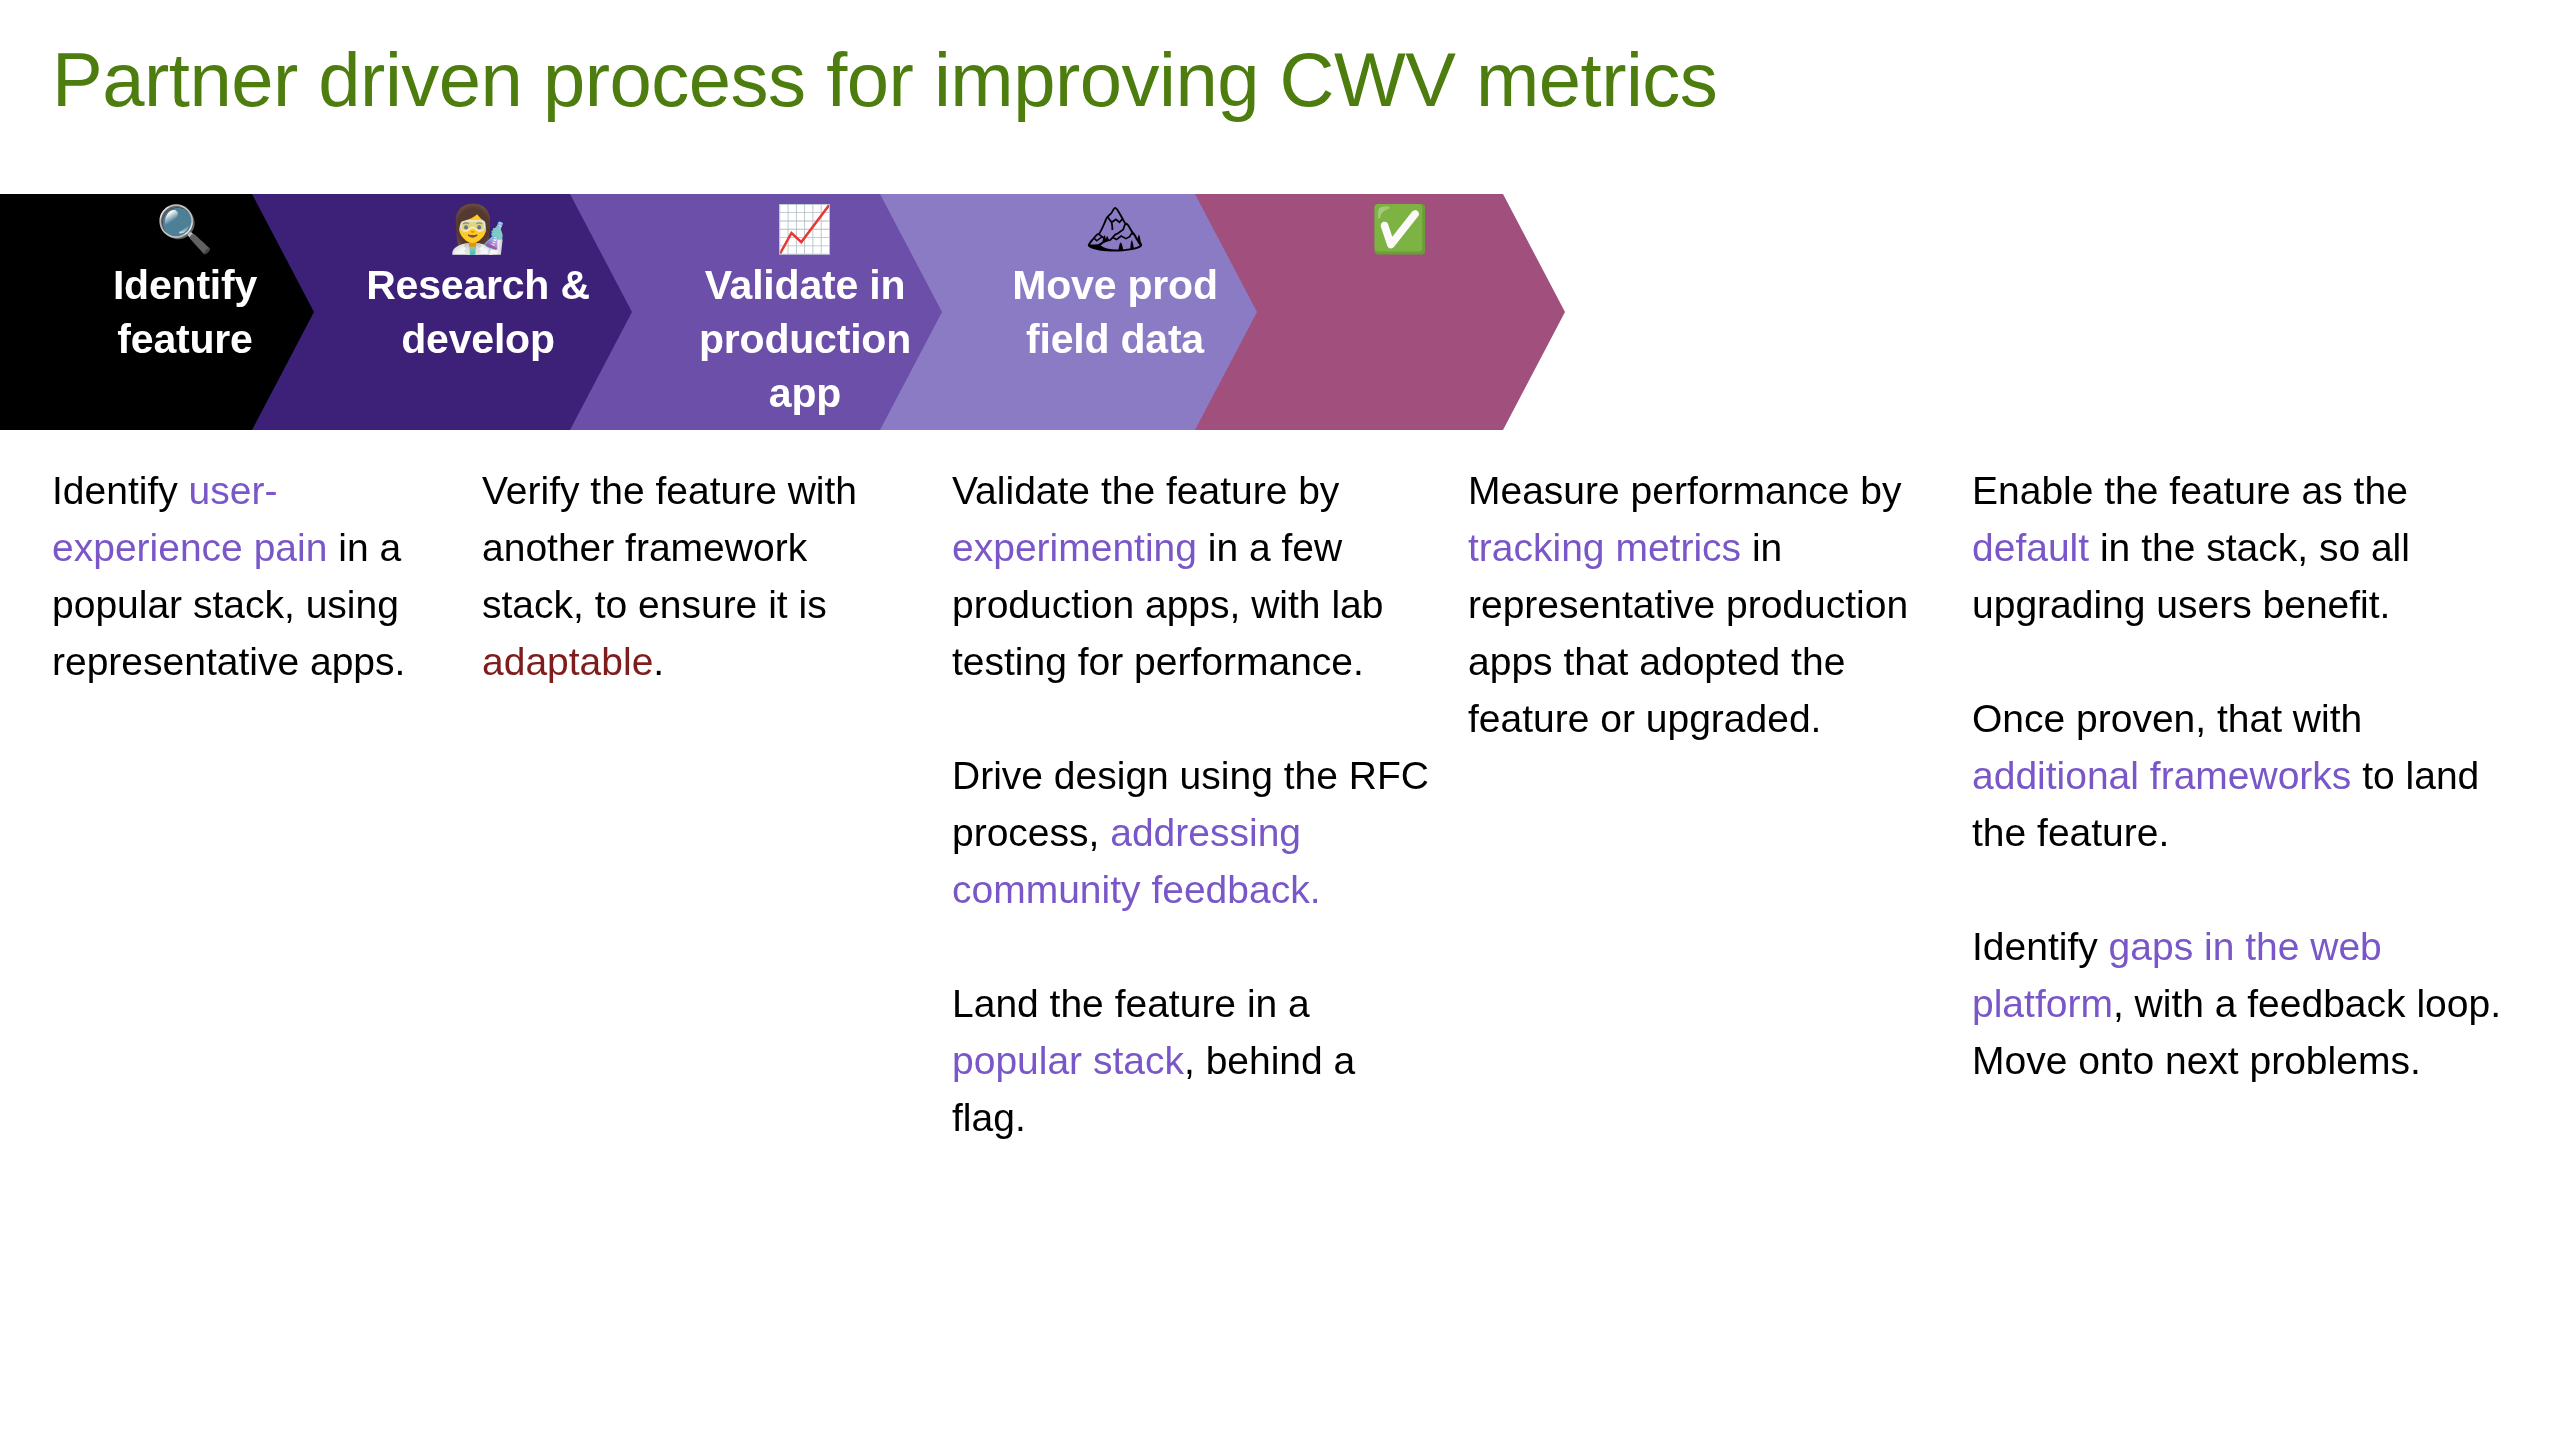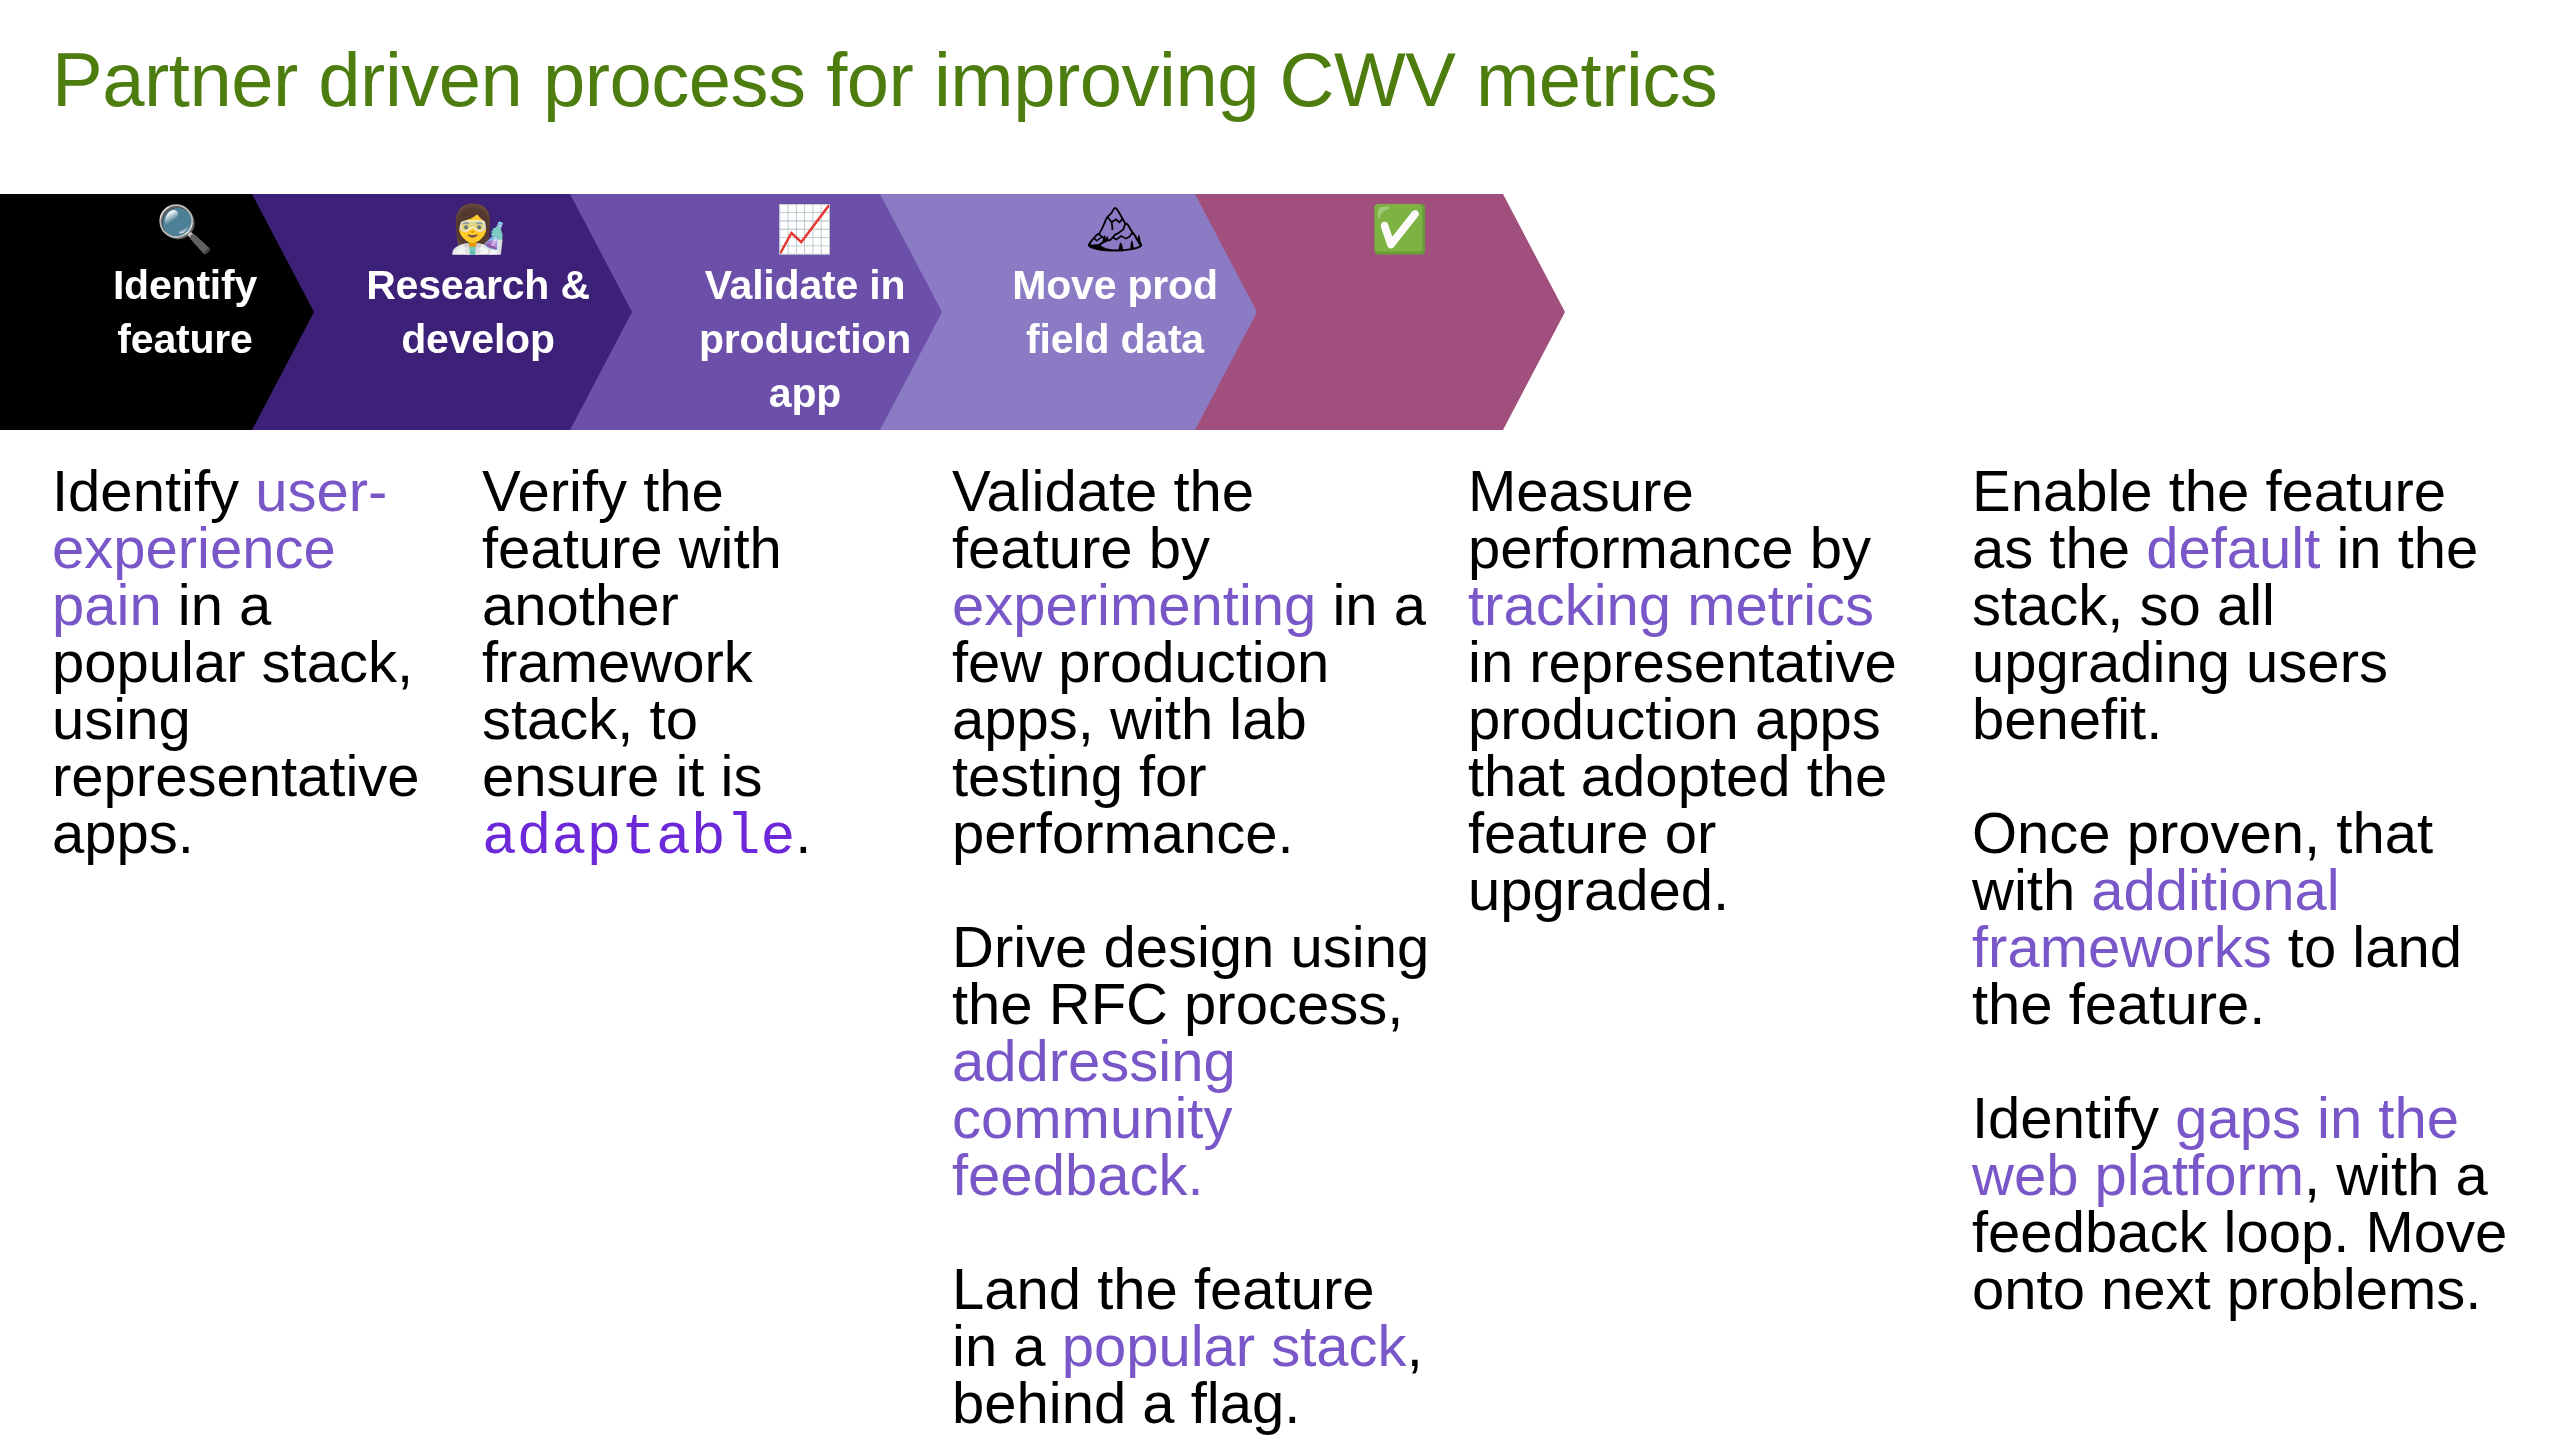--- a/index.html
+++ b/index.html
@@ -98,32 +98,32 @@
   .columns {
     position: absolute;
     left: 0;
     top: 462px;
     width: 2560px;
     height: 900px;
   }
   .col {
     position: absolute;
     top: 0;
-    font-size: 58px;
+    font-size: 39px;
     line-height: 57px;
     color: #000000;
     font-weight: 400;
   }
   .col p {
     margin: 0 0 57px 0;
   }
   .col p:last-child { margin-bottom: 0; }
 
   .accent       { color: #7957c8; }
-  .accent-light { color: #6d28d9; font-family: Liberation Mono, monospace; }
+  .accent-light { color: #7f1d1d; }
 
   .k0 { left: 52px;   width: 370px; }
   .k1 { left: 482px;  width: 380px; }
   .k2 { left: 952px;  width: 480px; }
   .k3 { left: 1468px; width: 455px; }
   .k4 { left: 1972px; width: 545px; }
 </style>
 </head>
 <body>
 

